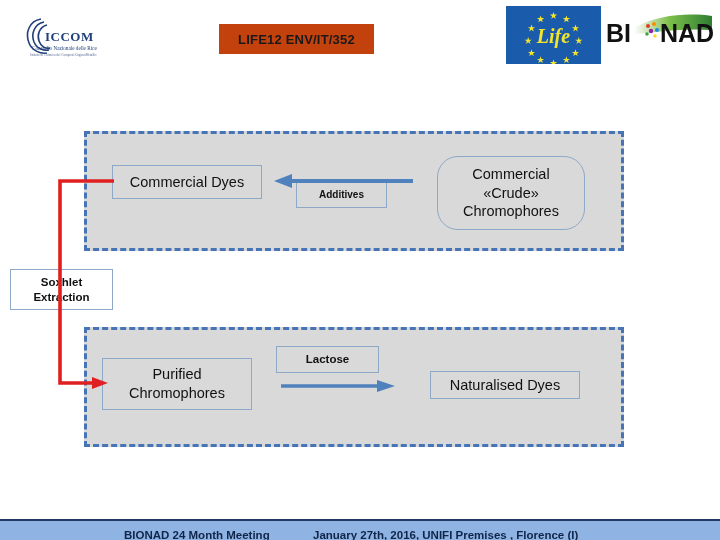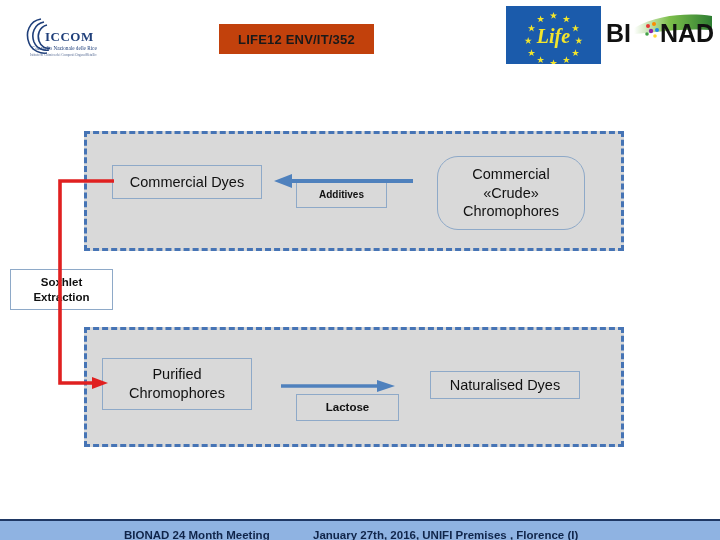--- a/index.html
+++ b/index.html
@@ -66,21 +66,21 @@
     color: #111111;
     line-height: 1.28;
   }
   .flow-box.on-white { background: #FFFFFF; }
 
   #box-commercial-dyes { left: 112px; top: 165px; width: 150px; height: 34px; font-size: 14.5px; }
   #box-additives { left: 296px; top: 152px; width: 91px; height: 26px; font-size: 10px; font-weight: bold; margin-top: 30px; }
   #box-crude-chromophores { left: 437px; top: 156px; width: 148px; height: 74px; font-size: 14.5px; border-radius: 21px; }
   #box-soxhlet { left: 10px; top: 269px; width: 103px; height: 41px; font-size: 11.5px; font-weight: bold; }
   #box-purified-chromophores { left: 102px; top: 358px; width: 150px; height: 52px; font-size: 14.5px; }
-  #box-lactose { left: 296px; top: 346px; width: 103px; height: 27px; font-size: 11.5px; font-weight: bold; margin-top: 48px; }
+  #box-lactose { left: 276px; top: 346px; width: 103px; height: 27px; font-size: 11.5px; font-weight: bold; }
   #box-naturalised-dyes { left: 430px; top: 371px; width: 150px; height: 28px; font-size: 14.5px; }
 
   
   .arrow-svg { position: absolute; overflow: visible; }
   #arrow-additives { left: 272px; top: 172px; }
   #arrow-lactose { left: 281px; top: 377px; }
   #arrow-soxhlet-path { left: 52px; top: 172px; }
 
   
   #slide-footer {

